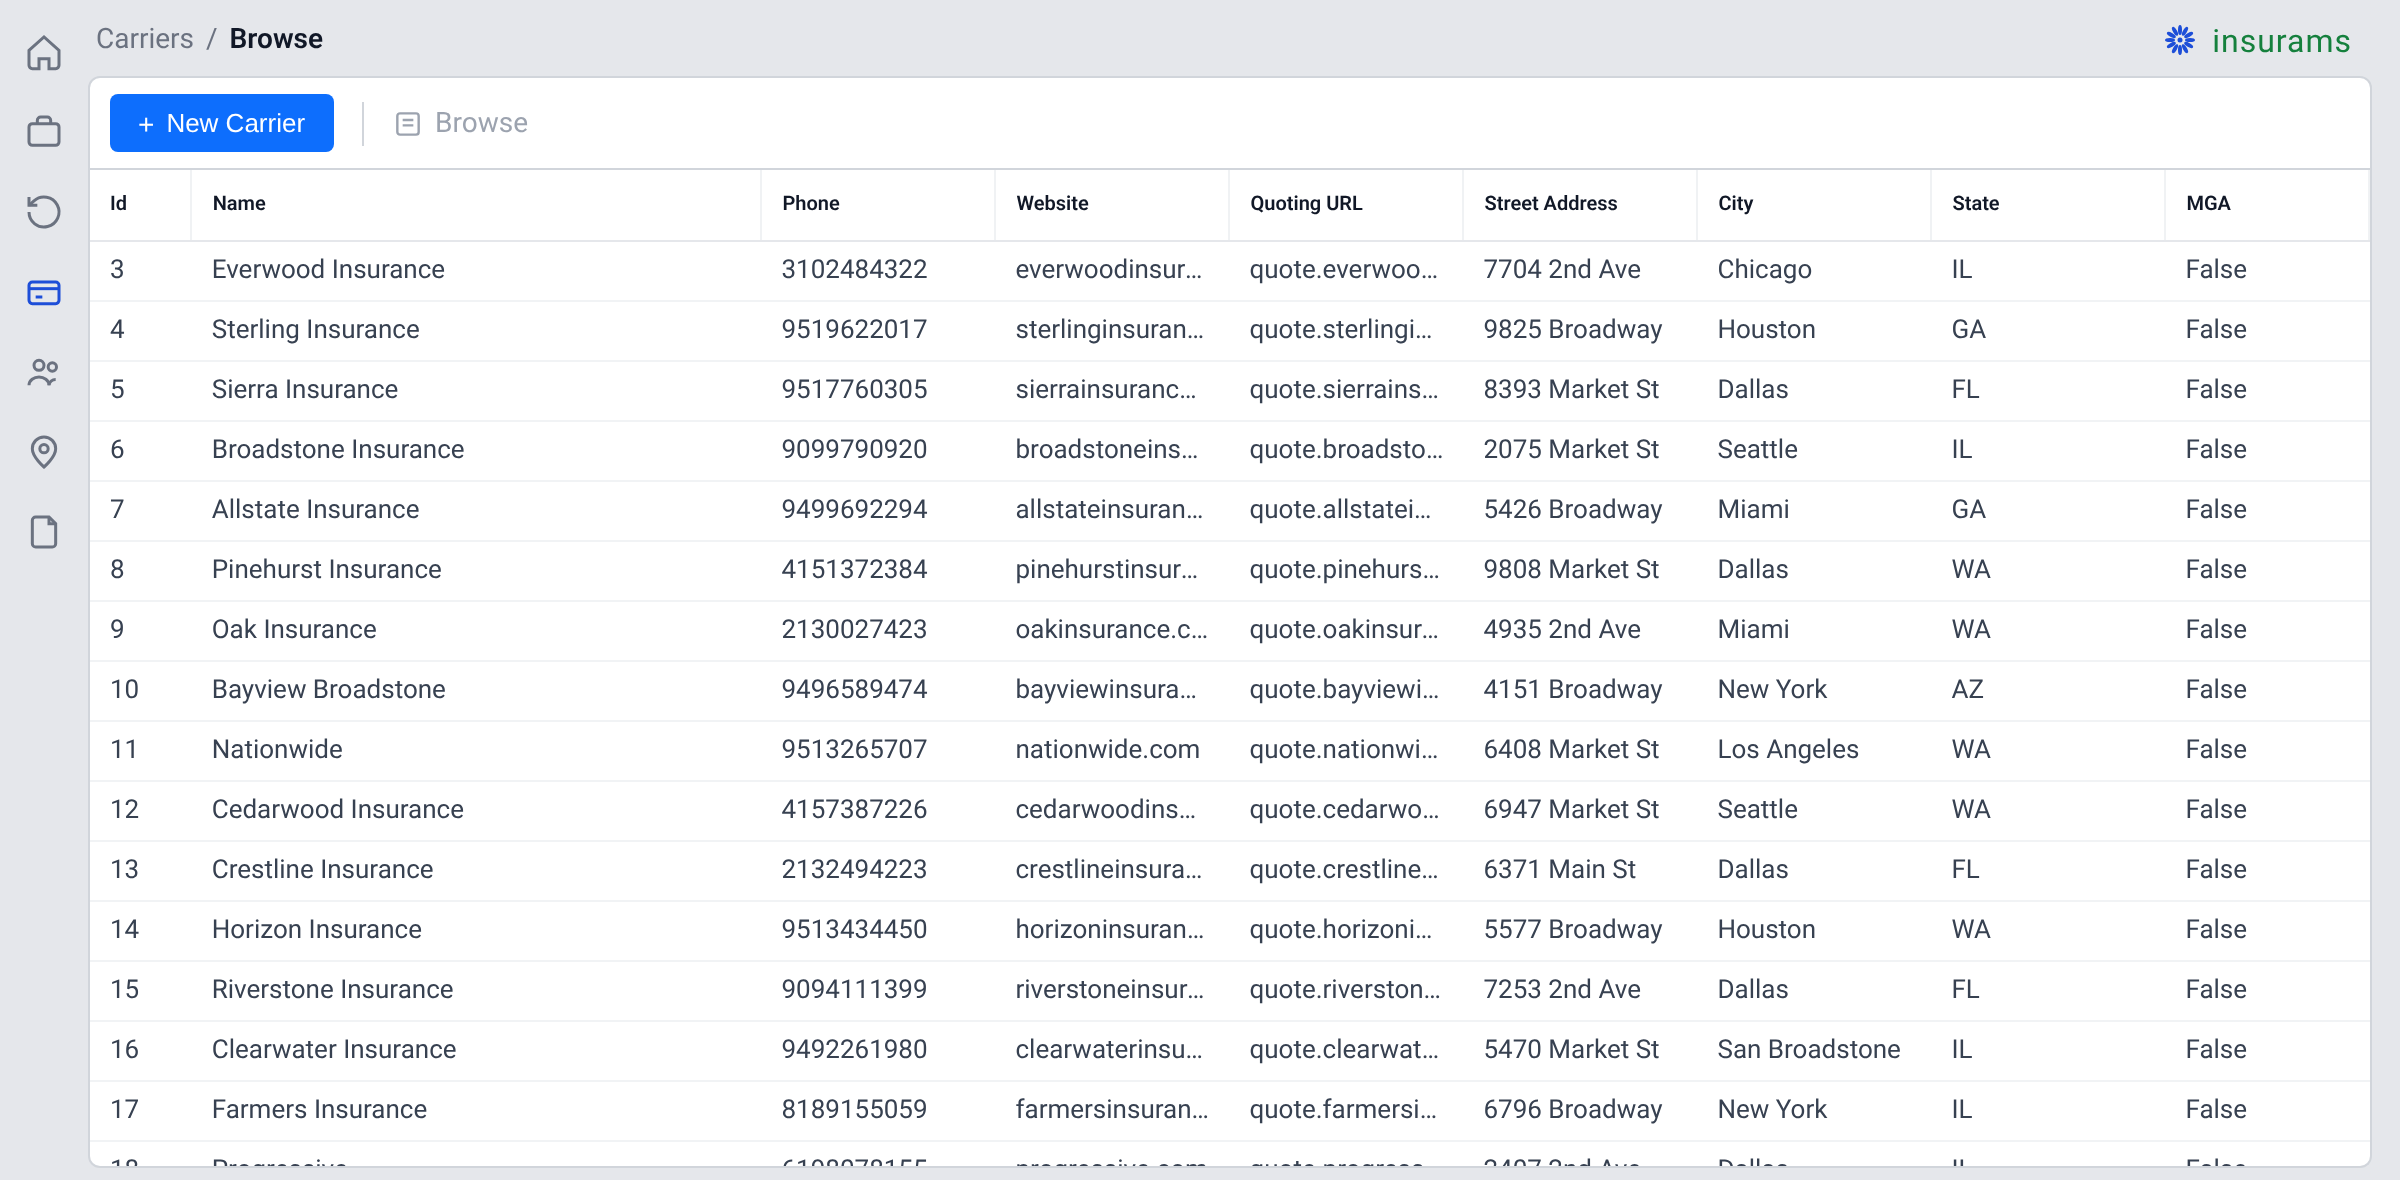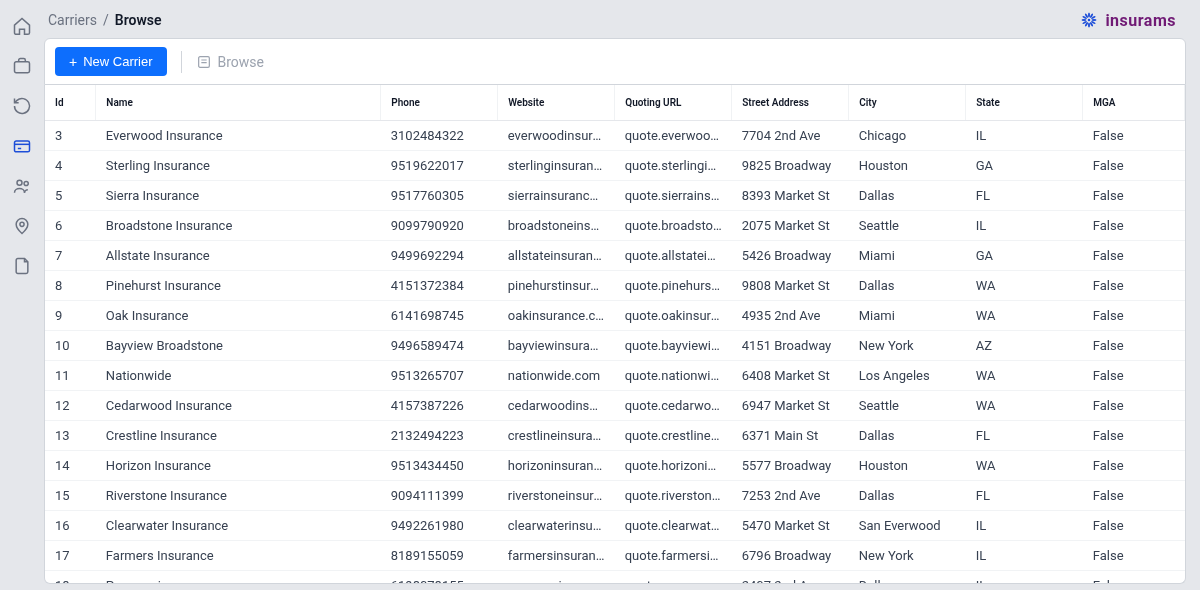--- a/index.html
+++ b/index.html
@@ -58,22 +58,22 @@
     color: #6b7280;
     display: flex;
     gap: 6px;
     align-items: baseline;
   }
   .breadcrumb .current { color: #111827; font-weight: 600; }
   .brand {
     display: flex;
     align-items: center;
     gap: 6px;
-    color: #701a75;
-    font-weight: 700;
+    color: #15803d;
+    font-weight: 400;
     font-size: 16px;
     letter-spacing: 0.5px;
   }
   .brand svg { width: 20px; height: 20px; fill: #1d4ed8; }
   
   .toolbar {
     display: flex;
     align-items: center;
     gap: 14px;
     background: #fff;
@@ -343,21 +343,21 @@
               <td>pinehurstinsurance.com</td>
               <td>quote.pinehurstinsurance.com</td>
               <td>9808 Market St</td>
               <td>Dallas</td>
               <td>WA</td>
               <td>False</td>
             </tr>
             <tr>
               <td>9</td>
               <td>Oak Insurance</td>
-              <td>6141698745</td>
+              <td>2130027423</td>
               <td>oakinsurance.com</td>
               <td>quote.oakinsurance.com</td>
               <td>4935 2nd Ave</td>
               <td>Miami</td>
               <td>WA</td>
               <td>False</td>
             </tr>
             <tr>
               <td>10</td>
               <td>Bayview Broadstone</td>
@@ -424,21 +424,21 @@
               <td>FL</td>
               <td>False</td>
             </tr>
             <tr>
               <td>16</td>
               <td>Clearwater Insurance</td>
               <td>9492261980</td>
               <td>clearwaterinsurance.com</td>
               <td>quote.clearwaterinsurance.com</td>
               <td>5470 Market St</td>
-              <td>San Everwood</td>
+              <td>San Broadstone</td>
               <td>IL</td>
               <td>False</td>
             </tr>
             <tr>
               <td>17</td>
               <td>Farmers Insurance</td>
               <td>8189155059</td>
               <td>farmersinsurance.com</td>
               <td>quote.farmersinsurance.com</td>
               <td>6796 Broadway</td>

